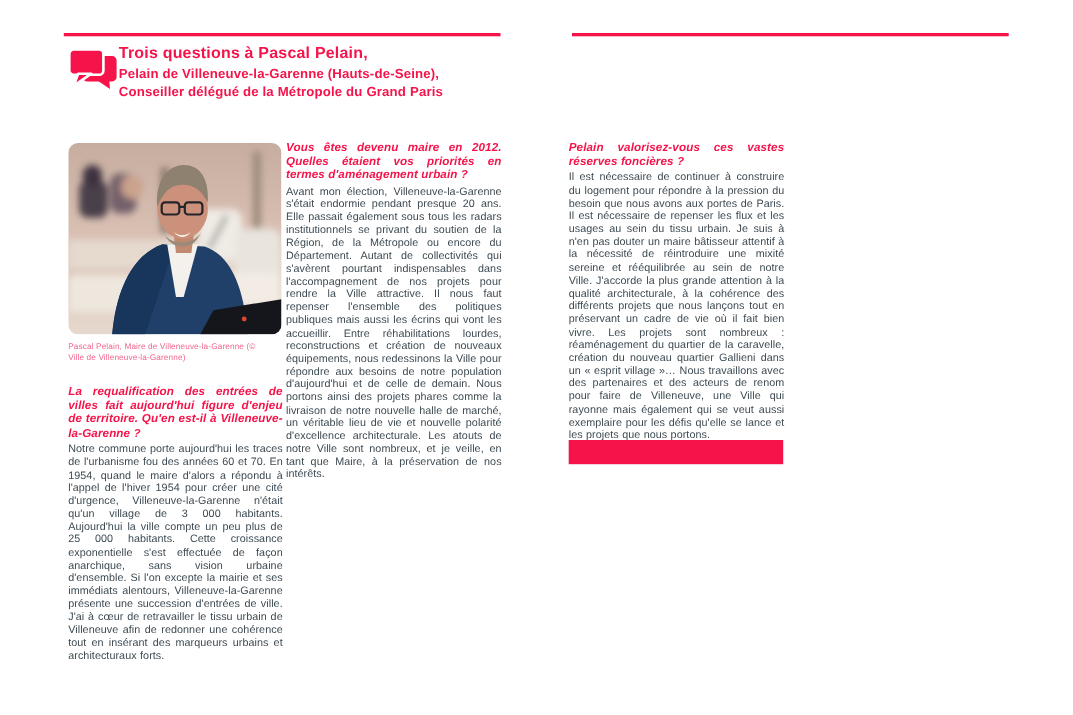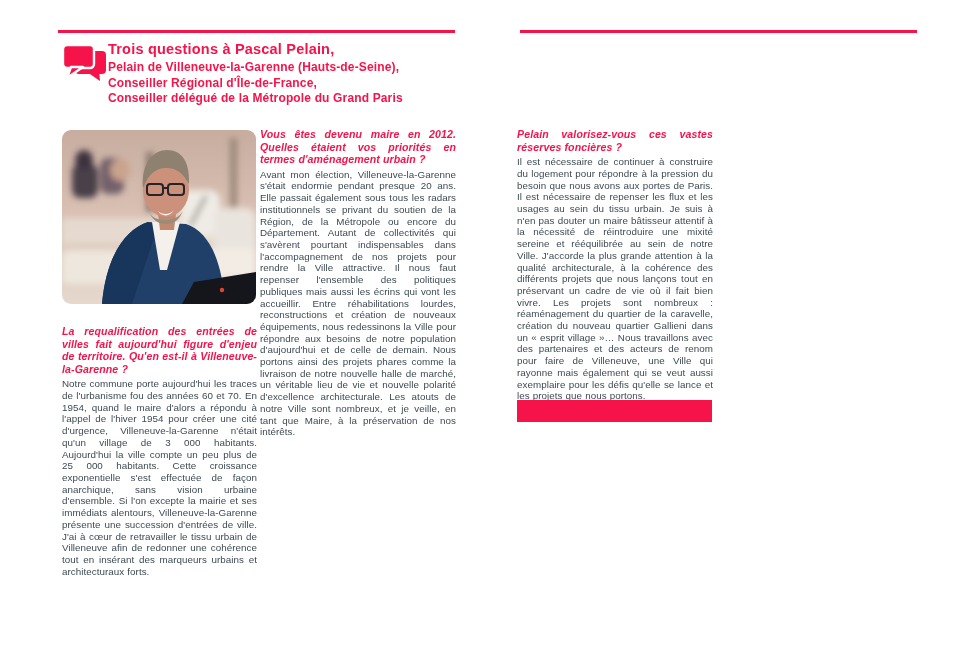--- a/index.html
+++ b/index.html
@@ -68,21 +68,20 @@
         </g>
         <g fill="#f5134a" stroke="#ffffff" stroke-width="2.4" stroke-linejoin="round">
           <rect x="1" y="1" width="31" height="23" rx="4"></rect>
           <polygon points="9,23 5,34 21,23"></polygon>
         </g>
       </svg>
     </span>
     <div class="header-text">
       <p class="header-title">Trois questions à Pascal Pelain,</p>
       <p class="header-sub">Pelain de Villeneuve-la-Garenne (Hauts-de-Seine),</p>
-      <p class="header-sub">Conseiller Régional d'Île-de-France,</p>
       <p class="header-sub">Conseiller délégué de la Métropole du Grand Paris</p>
     </div>
   </div>
 
   <div class="col col1">
     <div class="photo">
       <svg viewBox="0 0 194 174" width="194" height="174" preserveAspectRatio="none">
         <defs>
           <linearGradient id="bgGrad" x1="0" y1="0" x2="0" y2="1">
             <stop offset="0" stop-color="#c6ad9f"></stop>
@@ -121,20 +120,21 @@
           <g fill="none" stroke="#24242a" stroke-width="2">
             <rect x="85" y="54" width="16" height="11" rx="3"></rect>
             <rect x="106" y="54" width="16" height="11" rx="3"></rect>
             <line x1="101" y1="58" x2="106" y2="58"></line>
           </g>
           <path d="M132,152 L194,142 L194,174 L120,174 Z" fill="#15151c"></path>
           <circle cx="160" cy="160" r="2.2" fill="#e0452e"></circle>
         </g>
       </svg>
     </div>
+    <div class="caption">Pascal Pelain, Maire de Villeneuve-la-Garenne (© Ville de Villeneuve-la-Garenne)</div>
     <p class="question">La requalification des entrées de villes fait aujourd'hui figure d'enjeu de territoire. Qu'en est-il à Villeneuve-la-Garenne ?</p>
     <p class="answer">Notre commune porte aujourd'hui les traces de l'urbanisme fou des années 60 et 70. En 1954, quand le maire d'alors a répondu à l'appel de l'hiver 1954 pour créer une cité d'urgence, Villeneuve-la-Garenne n'était qu'un village de 3 000 habitants. Aujourd'hui la ville compte un peu plus de 25 000 habitants. Cette croissance exponentielle s'est effectuée de façon anarchique, sans vision urbaine d'ensemble. Si l'on excepte la mairie et ses immédiats alentours, Villeneuve-la-Garenne présente une succession d'entrées de ville. J'ai à cœur de retravailler le tissu urbain de Villeneuve afin de redonner une cohérence tout en insérant des marqueurs urbains et architecturaux forts.</p>
   </div>
 
   <div class="col col2">
     <p class="question">Vous êtes devenu maire en 2012. Quelles étaient vos priorités en termes d'aménagement urbain ?</p>
     <p class="answer">Avant mon élection, Villeneuve-la-Garenne s'était endormie pendant presque 20 ans. Elle passait également sous tous les radars institutionnels se privant du soutien de la Région, de la Métropole ou encore du Département. Autant de collectivités qui s'avèrent pourtant indispensables dans l'accompagnement de nos projets pour rendre la Ville attractive. Il nous faut repenser l'ensemble des politiques publiques mais aussi les écrins qui vont les accueillir. Entre réhabilitations lourdes, reconstructions et création de nouveaux équipements, nous redessinons la Ville pour répondre aux besoins de notre population d'aujourd'hui et de celle de demain. Nous portons ainsi des projets phares comme la livraison de notre nouvelle halle de marché, un véritable lieu de vie et nouvelle polarité d'excellence architecturale. Les atouts de notre Ville sont nombreux, et je veille, en tant que Maire, à la préservation de nos intérêts.</p>
   </div>
 
   <div class="col col3">

